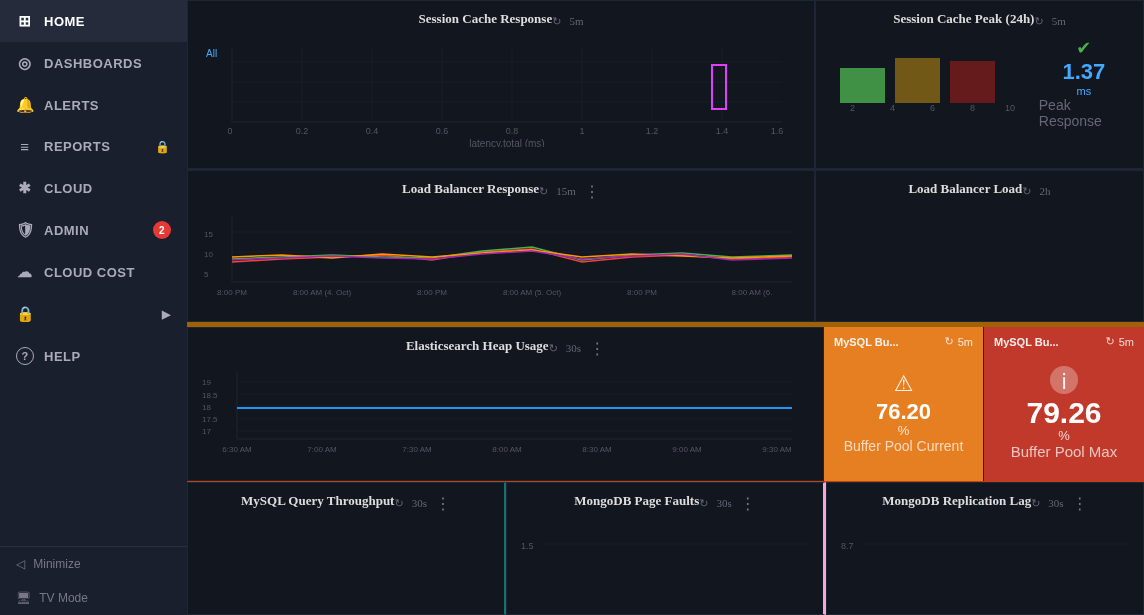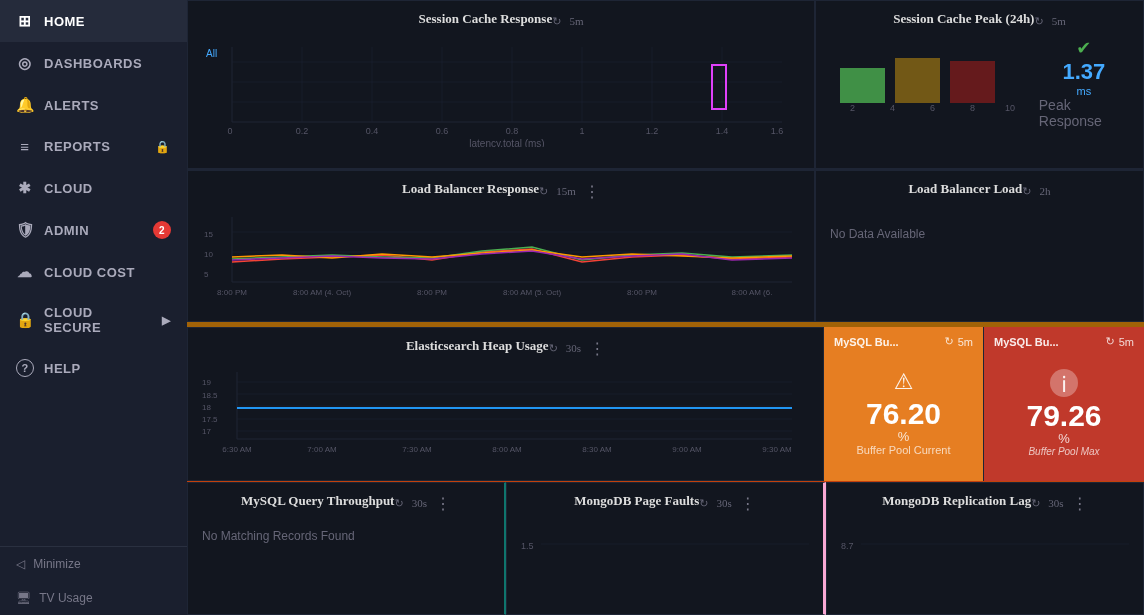--- a/index.html
+++ b/index.html
@@ -155,36 +155,35 @@
     <span class="sidebar-icon">🛡</span>
     <span>ADMIN</span>
     <span class="sidebar-badge">2</span>
   </div>
   <div class="sidebar-item">
     <span class="sidebar-icon">☁</span>
     <span>CLOUD COST</span>
   </div>
   <div class="sidebar-item">
     <span class="sidebar-icon">🔒</span>
-    <span>CLOUD SECURE</span>
     <span class="sidebar-arrow">▶</span>
   </div>
   <div class="sidebar-item">
     <span class="sidebar-icon" style="border:1.5px solid #aab;border-radius:50%;width:18px;height:18px;display:inline-flex;align-items:center;justify-content:center;font-size:11px;">?</span>
     <span>HELP</span>
   </div>
 
   <div class="sidebar-bottom">
     <div class="sidebar-bottom-item">
       <span>◁</span>
       <span>Minimize</span>
     </div>
     <div class="sidebar-bottom-item">
       <span>🖥</span>
-      <span>TV Usage</span>
+      <span>TV Mode</span>
     </div>
   </div>
 </nav>
 
 <div class="main">
 
   <div style="display:flex;flex:0 0 170px;border-bottom:1px solid #1e2535;">
 
     <div class="panel" style="flex:2;border-right:1px solid #1e2535;">
       <div class="panel-header">
@@ -297,21 +296,20 @@
     </div>
 
     <div class="panel" style="flex:1;">
       <div class="panel-header">
         <span class="panel-title">Load Balancer Load</span>
         <div class="panel-controls">
           <span>↻</span>
           <span>2h</span>
         </div>
       </div>
-      <div class="no-data">No Data Available</div>
     </div>
   </div>
 
   <div style="display:flex;flex:0 0 155px;border-bottom:1px solid #c2410c;">
 
     <div class="panel" style="flex:2;border-right:1px solid #1e2535;">
       <div class="panel-header">
         <span class="panel-title">Elasticsearch Heap Usage</span>
         <div class="panel-controls">
           <span>↻</span>
@@ -348,55 +346,54 @@
     <div style="flex:0 0 160px;background:#e67e22;display:flex;flex-direction:column;padding:8px 10px;border-right:1px solid #1e2535;">
       <div style="display:flex;align-items:center;justify-content:space-between;margin-bottom:4px;">
         <span style="font-size:11px;color:rgba(255,255,255,0.9);font-weight:600;">MySQL Bu...</span>
         <div style="display:flex;align-items:center;gap:4px;">
           <span style="color:rgba(255,255,255,0.8);font-size:11px;">↻</span>
           <span style="color:rgba(255,255,255,0.8);font-size:11px;">5m</span>
         </div>
       </div>
       <div style="display:flex;flex-direction:column;align-items:center;justify-content:center;flex:1;">
         <span style="font-size:22px;color:rgba(255,255,255,0.9);margin-bottom:4px;">⚠</span>
-        <span style="font-size:30px;font-weight:700;color:#fff;line-height:1;">76.20</span>
+        <span style="font-size:22px;font-weight:700;color:#fff;line-height:1;">76.20</span>
         <span style="font-size:13px;color:rgba(255,255,255,0.8);">%</span>
-        <span style="font-size:11px;color:rgba(255,255,255,0.7);">Buffer Pool Current</span>
+        <span style="font-size:14px;color:rgba(255,255,255,0.7);">Buffer Pool Current</span>
       </div>
     </div>
 
     <div style="flex:0 0 160px;background:#c0392b;display:flex;flex-direction:column;padding:8px 10px;">
       <div style="display:flex;align-items:center;justify-content:space-between;margin-bottom:4px;">
         <span style="font-size:11px;color:rgba(255,255,255,0.9);font-weight:600;">MySQL Bu...</span>
         <div style="display:flex;align-items:center;gap:4px;">
           <span style="color:rgba(255,255,255,0.8);font-size:11px;">↻</span>
           <span style="color:rgba(255,255,255,0.8);font-size:11px;">5m</span>
         </div>
       </div>
       <div style="display:flex;flex-direction:column;align-items:center;justify-content:center;flex:1;">
         <span style="font-size:22px;color:rgba(255,255,255,0.9);margin-bottom:4px;background:rgba(255,255,255,0.3);border-radius:50%;width:28px;height:28px;display:flex;align-items:center;justify-content:center;">ℹ</span>
         <span style="font-size:30px;font-weight:700;color:#fff;line-height:1;">79.26</span>
         <span style="font-size:13px;color:rgba(255,255,255,0.8);">%</span>
-        <span style="font-size:10px;color:rgba(255,255,255,0.7);font-style:italic;">Buffer Pool Max</span>
+        <span style="font-size:15px;color:rgba(255,255,255,0.7);">Buffer Pool Max</span>
       </div>
     </div>
   </div>
 
   <div style="display:flex;flex:1;">
 
     <div class="panel" style="flex:1;border-right:2px solid #0f766e;">
       <div class="panel-header">
         <span class="panel-title">MySQL Query Throughput</span>
         <div class="panel-controls">
           <span>↻</span>
           <span>30s</span>
           <span class="dots-icon">⋮</span>
         </div>
       </div>
-      <div class="no-records">No Matching Records Found</div>
     </div>
 
     <div class="panel" style="flex:1;border-right:3px solid #f9a8d4;">
       <div class="panel-header">
         <span class="panel-title">MongoDB Page Faults</span>
         <div class="panel-controls">
           <span>↻</span>
           <span>30s</span>
           <span class="dots-icon">⋮</span>
         </div>

